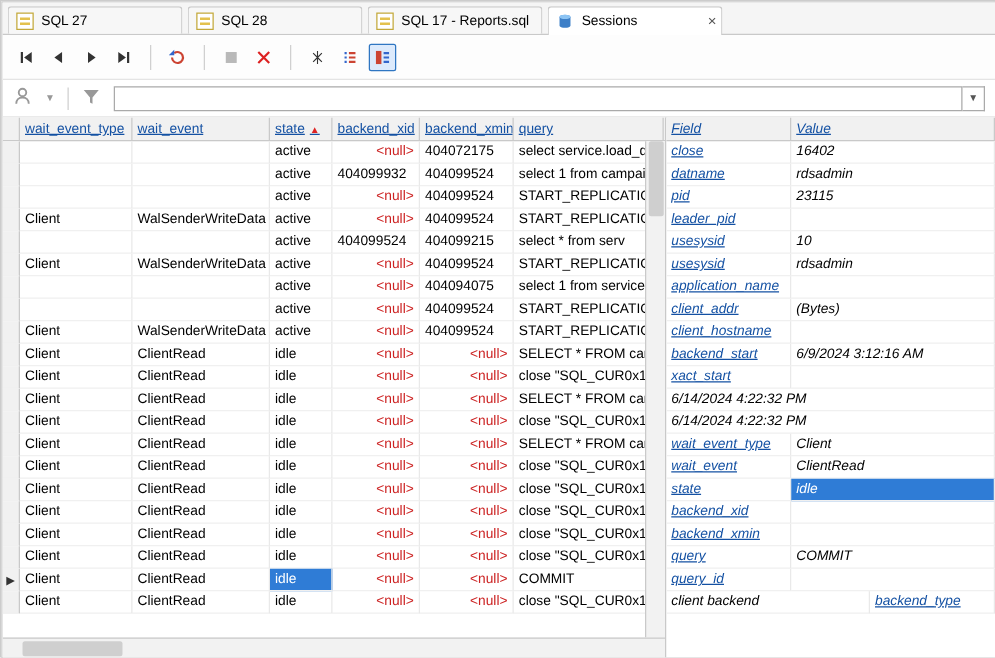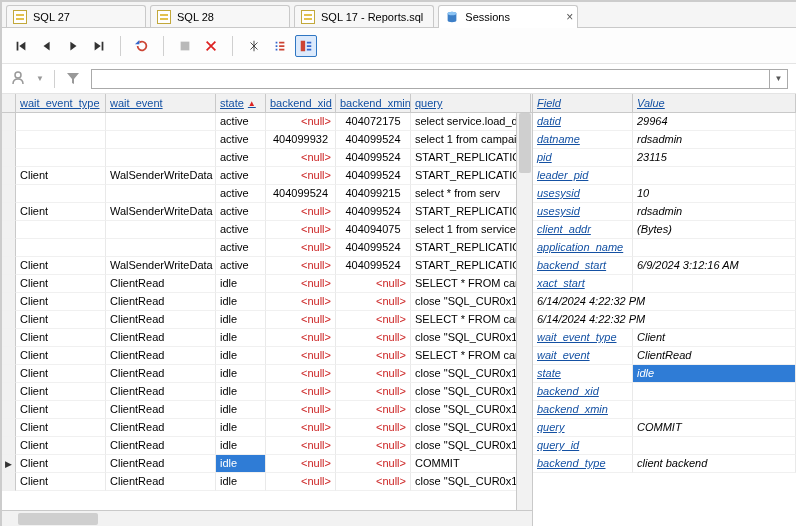--- a/index.html
+++ b/index.html
@@ -109,21 +109,21 @@
   .grid-body { flex:1; overflow:auto; }
   .row { display:flex; height:18px; align-items:stretch; }
   .row .cell {
     border-right:1px solid #e9e9e9;
     border-bottom:1px solid #f0f0f0;
     padding:2px 4px;
     white-space:nowrap; overflow:hidden;
   }
   .row .cell.fixcol{ width:14px; background:#f1f1f1; border-right:1px solid #c9c9c9; padding:0; display:flex;align-items:center;justify-content:center;}
   .nullv { color:#c22; text-align:right; }
-  .numr { text-align:center; }
+  .numr { text-align:left; }
   .sel-cell { background:#2f7cd6 !important; color:#fff !important; }
   .current-row-marker{font-size:9px;color:#333;}
   
   .right-panel .hc.k, .right-panel .cell.k { flex:0 0 100px; }
   .right-panel .hc.v, .right-panel .cell.v { flex:1; text-decoration:none;}
   .right-panel .cell.k { color:#1451a3; text-decoration:underline; }
   .right-panel .grid-head .hc.v{ color:#1451a3; text-decoration:underline;}
   .highlight { background:#2f7cd6; color:#fff; }
   
   .hscroll { height:16px; border-top:1px solid #c9c9c9; position:relative; background:#f2f2f2;}
@@ -454,22 +454,22 @@
       </div>
   </div>
 
   <div class="right-panel">
     <div class="grid-head">
       <div class="hc k">Field</div>
       <div class="hc v">Value</div>
     </div>
     <div class="grid-body" id="right-body">
         <div class="row">
-          <div class="cell k">datid</div>
-          <div class="cell v">29964</div>
+          <div class="cell k">close</div>
+          <div class="cell v">16402</div>
         </div>
         <div class="row">
           <div class="cell k">datname</div>
           <div class="cell v">rdsadmin</div>
         </div>
         <div class="row">
           <div class="cell k">pid</div>
           <div class="cell v">23115</div>
         </div>
         <div class="row">
@@ -478,25 +478,29 @@
         </div>
         <div class="row">
           <div class="cell k">usesysid</div>
           <div class="cell v">10</div>
         </div>
         <div class="row">
           <div class="cell k">usesysid</div>
           <div class="cell v">rdsadmin</div>
         </div>
         <div class="row">
+          <div class="cell k">application_name</div>
+          <div class="cell v"></div>
+        </div>
+        <div class="row">
           <div class="cell k">client_addr</div>
           <div class="cell v">(Bytes)</div>
         </div>
         <div class="row">
-          <div class="cell k">application_name</div>
+          <div class="cell k">client_hostname</div>
           <div class="cell v"></div>
         </div>
         <div class="row">
           <div class="cell k">backend_start</div>
           <div class="cell v">6/9/2024 3:12:16 AM</div>
         </div>
         <div class="row">
           <div class="cell k">xact_start</div>
           <div class="cell v"></div>
         </div>
@@ -528,18 +532,18 @@
         </div>
         <div class="row">
           <div class="cell k">query</div>
           <div class="cell v">COMMIT</div>
         </div>
         <div class="row">
           <div class="cell k">query_id</div>
           <div class="cell v"></div>
         </div>
         <div class="row">
+          <div class="cell v">client backend</div>
           <div class="cell k">backend_type</div>
-          <div class="cell v">client backend</div>
         </div>
       </div>
   </div>
 </div>
 
 </body></html>

